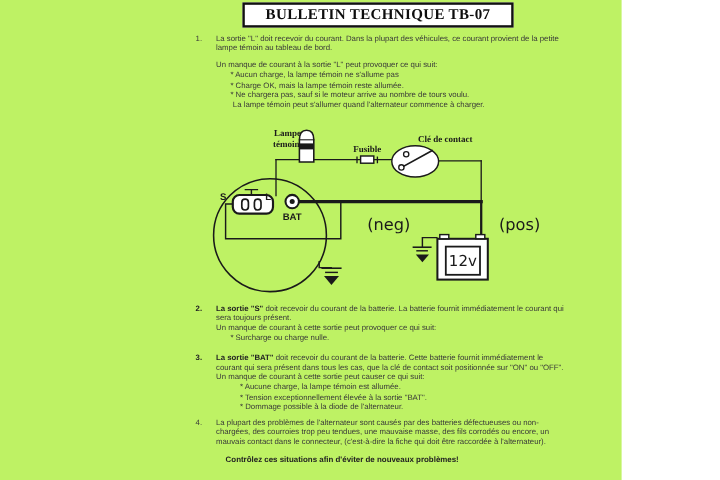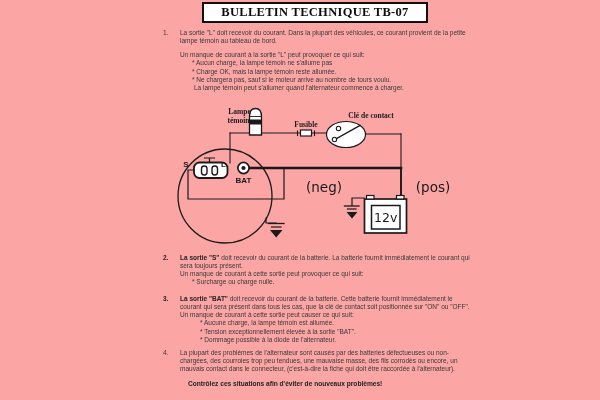--- a/index.html
+++ b/index.html
@@ -1,20 +1,21 @@
 <!DOCTYPE html>
 <html><head>
 <meta charset="utf-8">
 <style>
   html,body { margin:0; padding:0; }
   .page {
-    position:relative; width:600px; height:400px;
-    background:#fca5a5; overflow:hidden;
+    position:relative; width:484px; height:400px;
+    background:#bef264; overflow:hidden;
     font-family:"Liberation Sans", sans-serif;
     color:#383838;
+    padding-left:34px;
   }
   .title-box {
     position:absolute; left:202px; top:2px; width:222px; height:17px;
     border:2px solid #111; display:flex; align-items:center; justify-content:center;
     font-family:"Liberation Serif", serif; font-weight:bold;
     font-size:12.5px; letter-spacing:.3px; color:#0d0d0d; background:#fff;
   }
   .sec { position:absolute; display:flex; font-size:6.5px; line-height:1.25; }
   .sec .num { width:17px; flex:none; }
   .sec .body { width:292px; }

